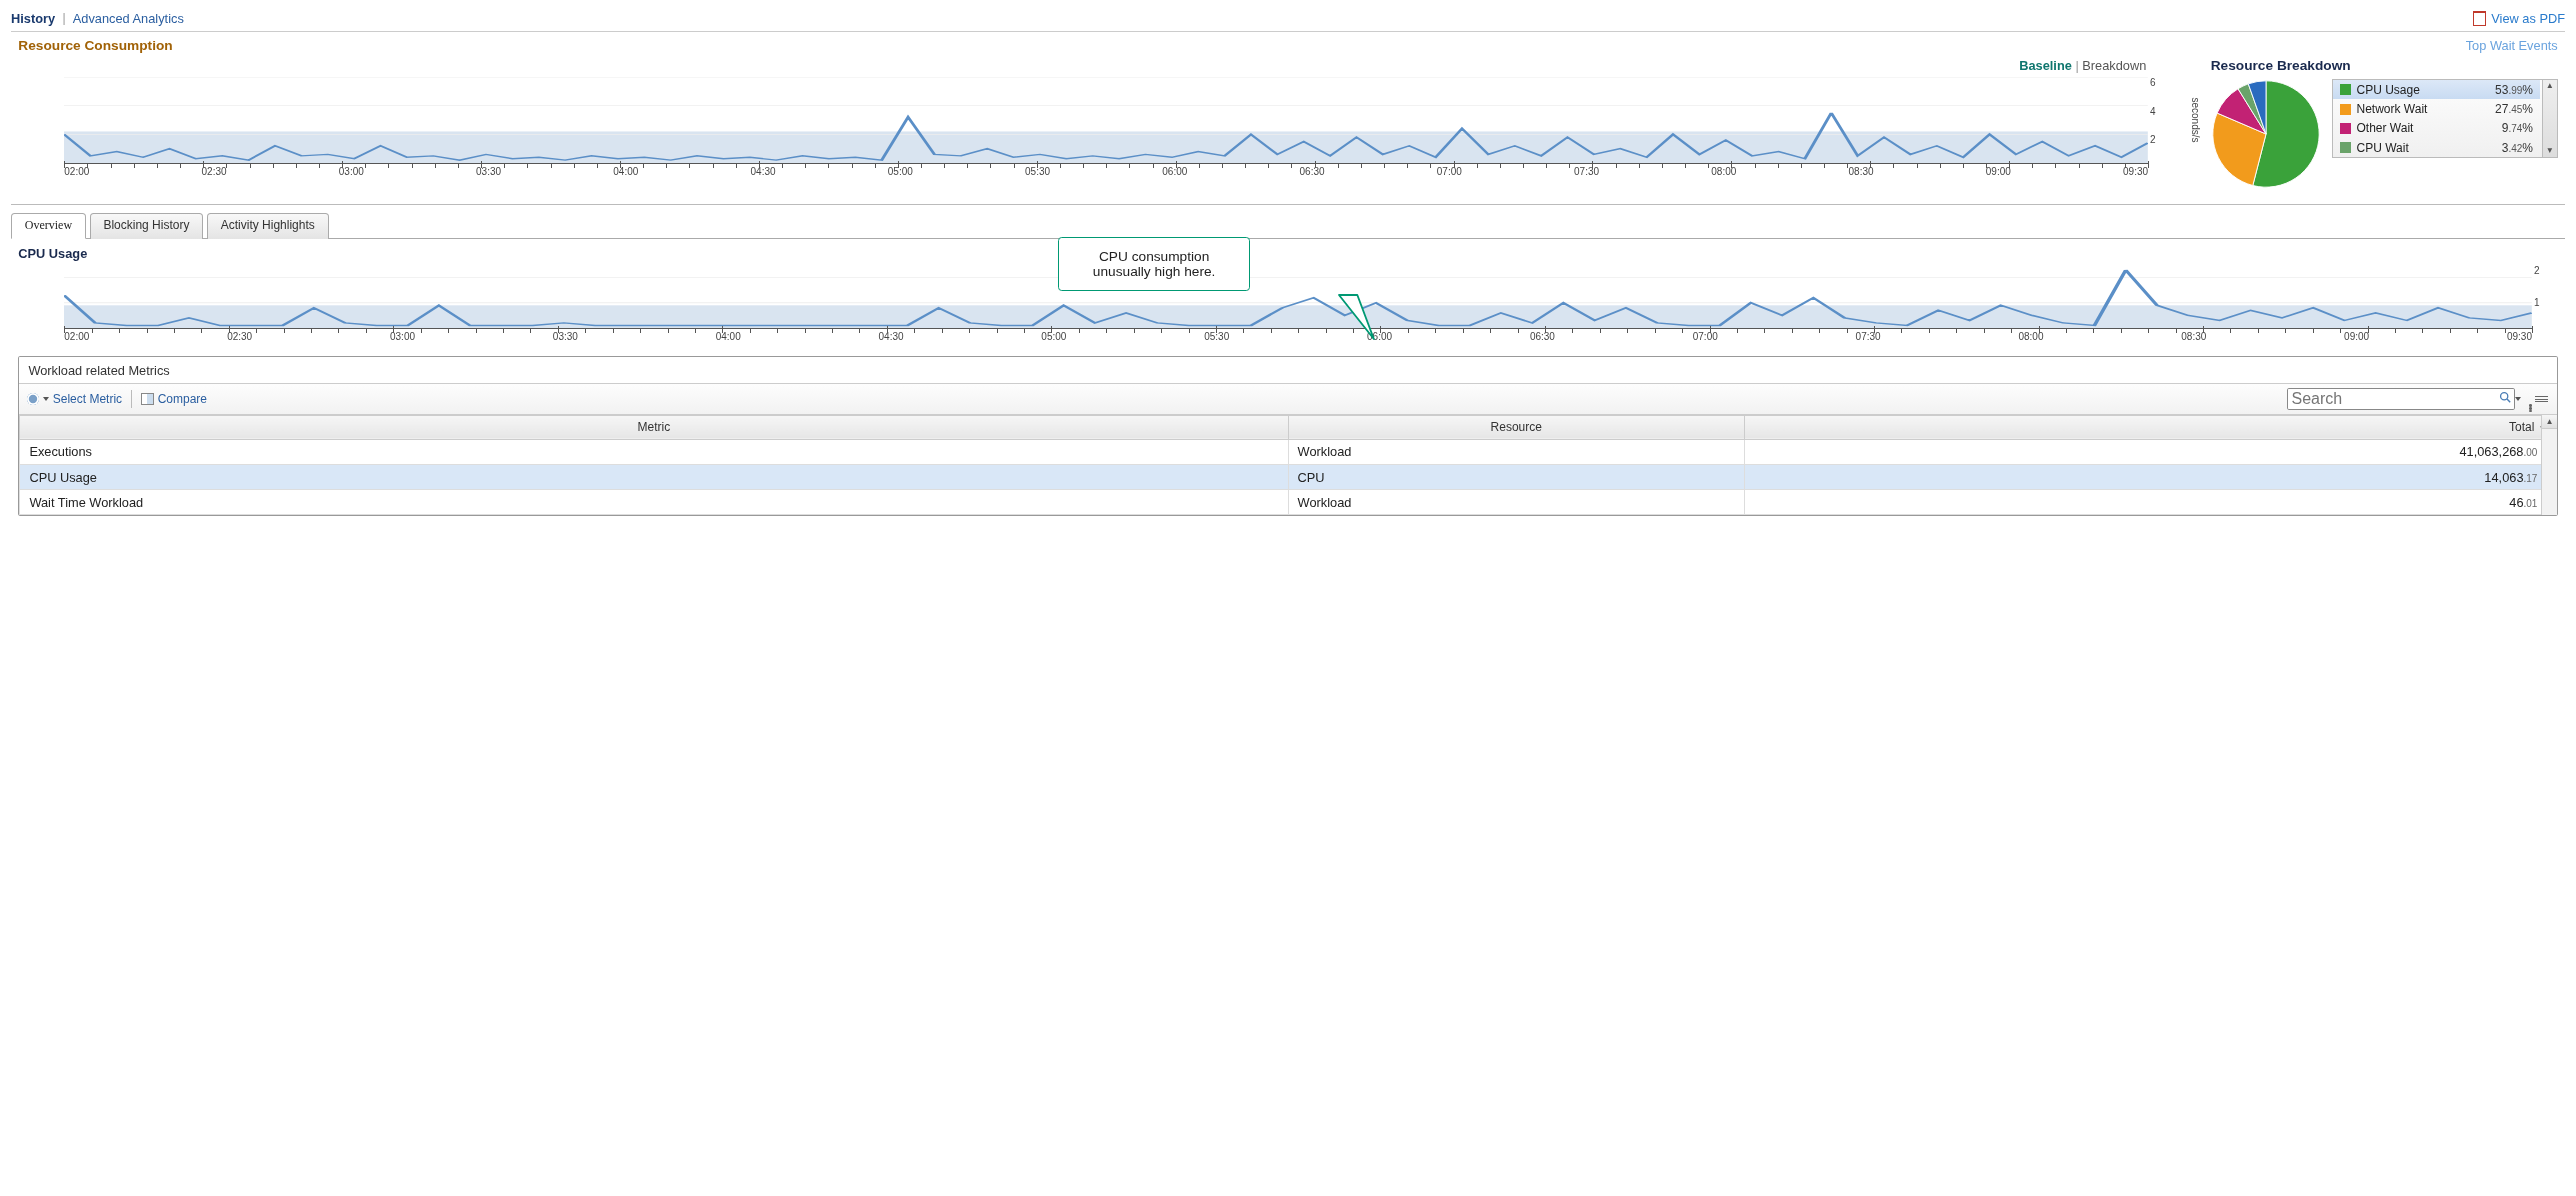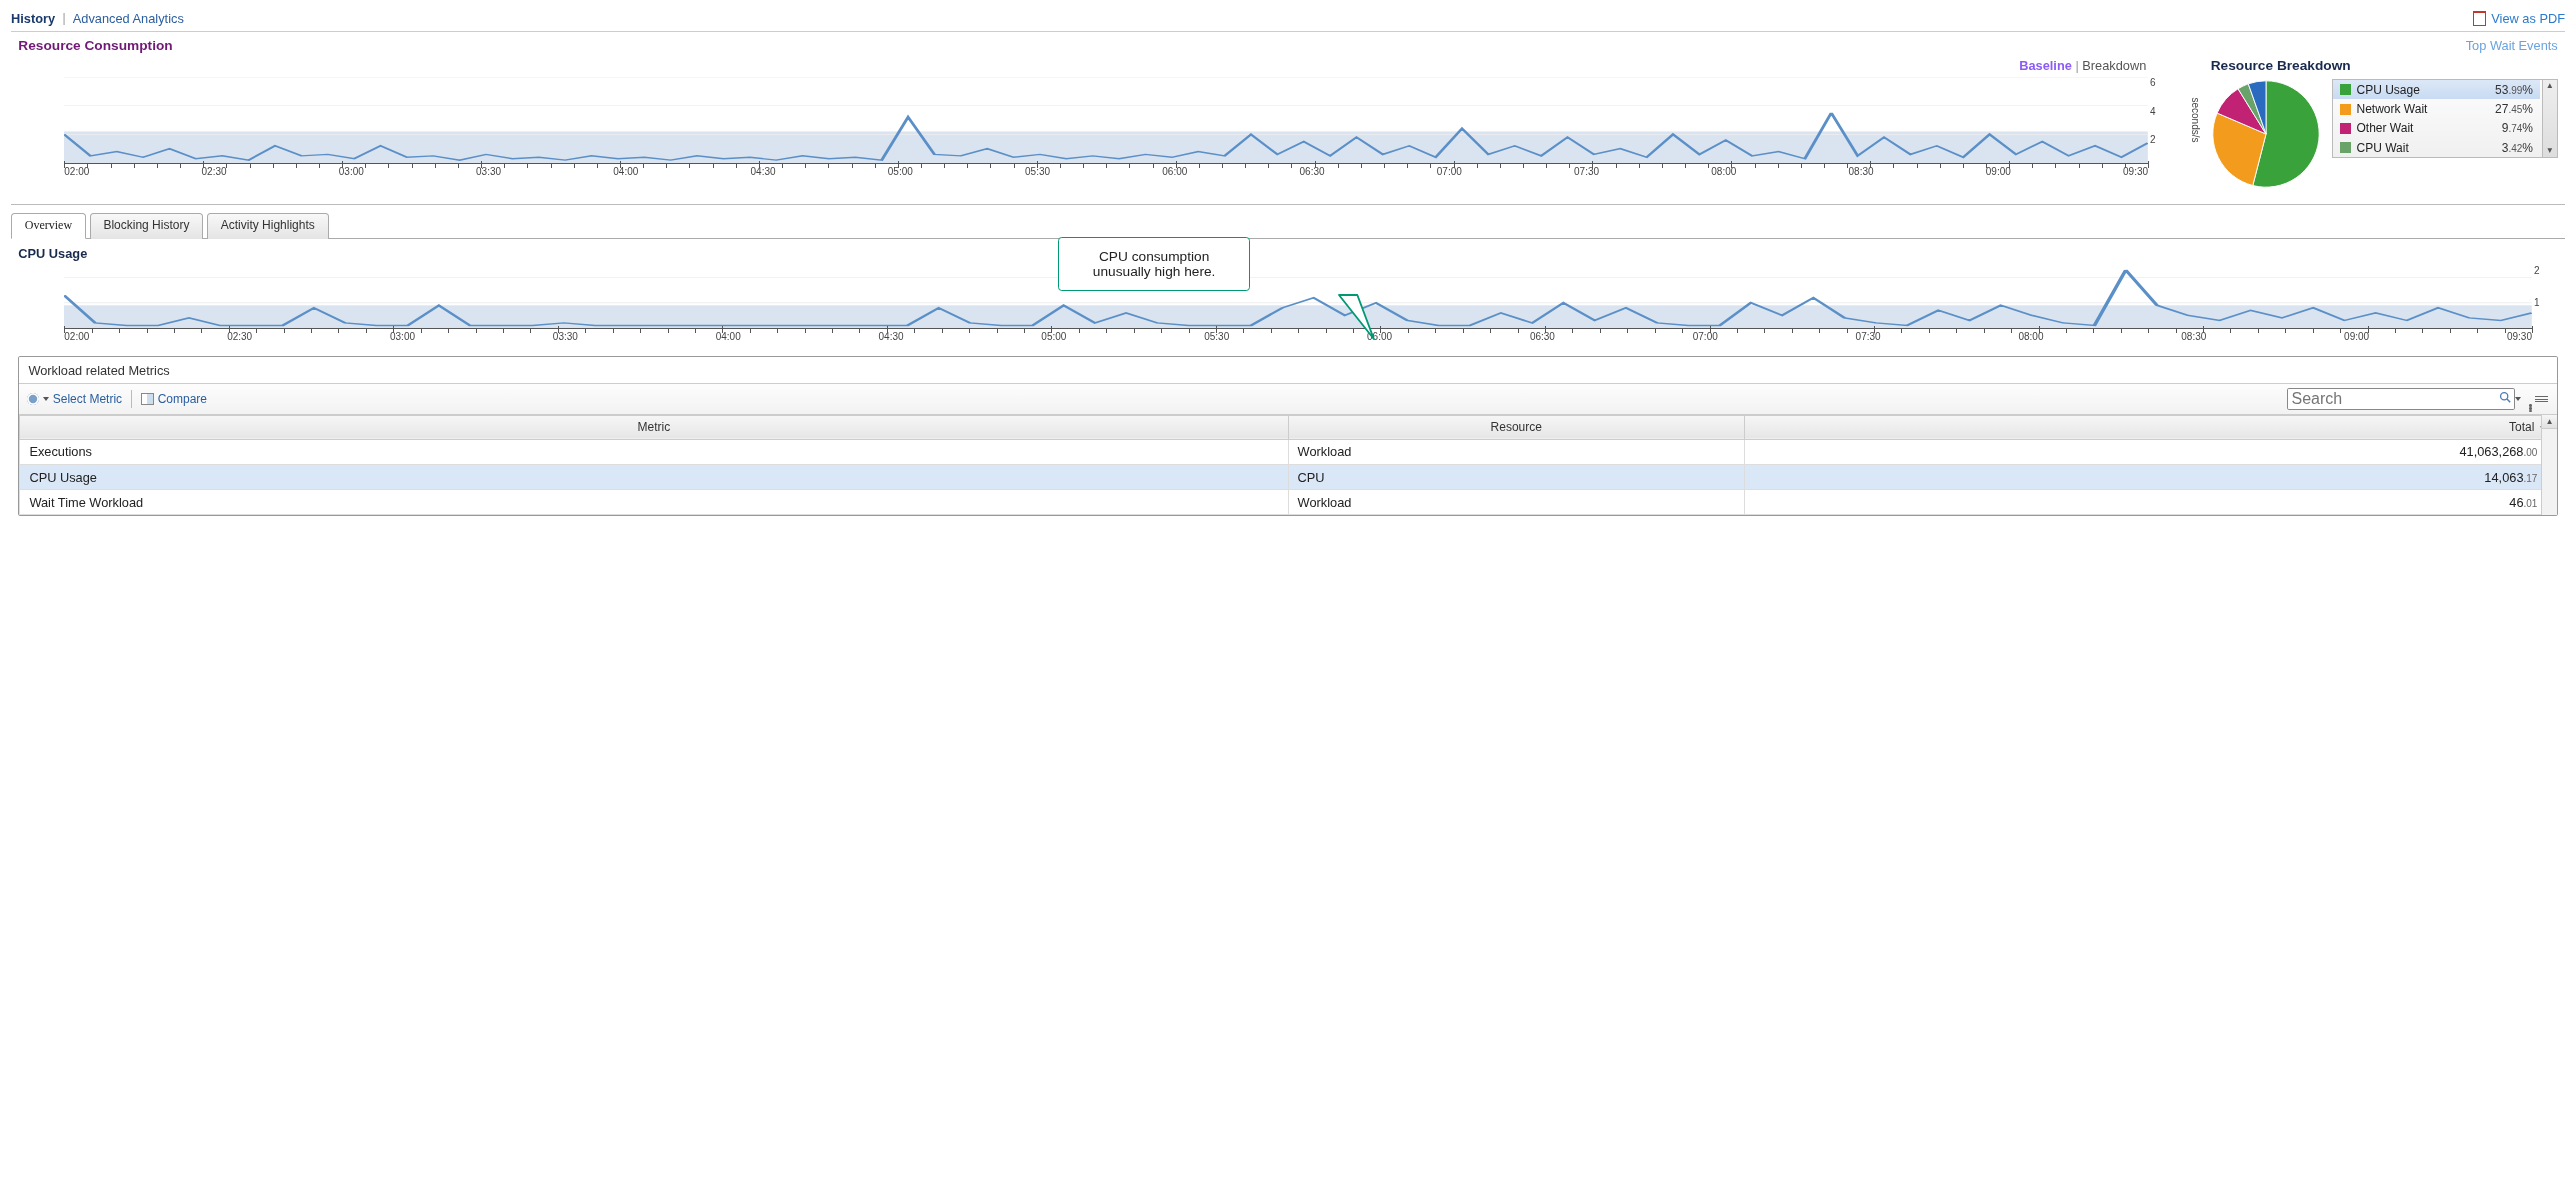--- a/index.html
+++ b/index.html
@@ -7,27 +7,27 @@
   .page { width: 100%; padding: 7.3px 11px; }
   .topbar { display:flex; align-items:center; justify-content:space-between; border-bottom:0.9px solid #ccc; padding: 3.7px 0 5.5px; margin-bottom:5.5px;}
   .topbar-left { display:flex; align-items:center; gap:7.3px; }
   .tab-link { color:#2a5ea0; font-size:12.8px; }
   .tab-link.active { font-weight:bold; color:#1a3a6e; }
   .sep { color:#999; }
   .view-pdf { display:flex; align-items:center; gap:5.5px; color:#2a7bcc; font-size:12.8px; }
   .pdf-icon { width:12.8px; height:14.6px; border:0.9px solid #c0392b; border-top:2.7px solid #c0392b; background:#fff; }
   .dim-filter { font-size:12.8px; color:#333; margin: 5.5px 0 12.8px 3.7px;}
   .section-header { display:flex; justify-content:space-between; align-items:baseline; padding:0 7.3px 3.7px 7.3px;}
-  .section-title { font-weight:bold; color:#701a75; font-size:13.7px; }
+  .section-title { font-weight:bold; color:#a16207; font-size:13.7px; }
   .top-wait { color:#6aa3de; font-size:12.8px; }
   .rc-body { display:flex; gap:37px; padding:0 7.3px 7.3px 7.3px; }
   .rc-left { flex: 1 1 auto; }
   .rc-right { flex: 0 0 347px; }
   .chart-toggle { text-align:right; padding:1.8px 27.4px 3.7px 0; font-size:12.8px;}
-  .chart-toggle .active { font-weight:bold; color:#8b5cf6;margin-top:38px; }
+  .chart-toggle .active { font-weight:bold; color:#0f766e;margin-top:38px; }
   .chart-toggle .inactive { color:#555; }
   .rb-title { font-weight:bold; color:#1a2a4e; font-size:13.7px; margin-bottom:5.5px; padding-top:1.8px;}
   .rb-body { display:flex; gap:11px; align-items:flex-start; }
   .legend-box { border:0.9px solid #bbb; background:linear-gradient(#fdfdfd,#f0f0f0); flex:1; position:relative; padding-right:16.4px;}
   .legend-row { display:flex; align-items:center; padding:2.7px 7.3px; font-size:12px;}
   .legend-row.active { background:linear-gradient(#dce8f7,#c8dbf2); }
   .swatch { width:11px; height:11px; margin-right:5.5px; }
   .legend-label { flex:1; color:#222;}
   .legend-val { color:#333; }
   .legend-val .dec { font-size:10px; color:#555; }

